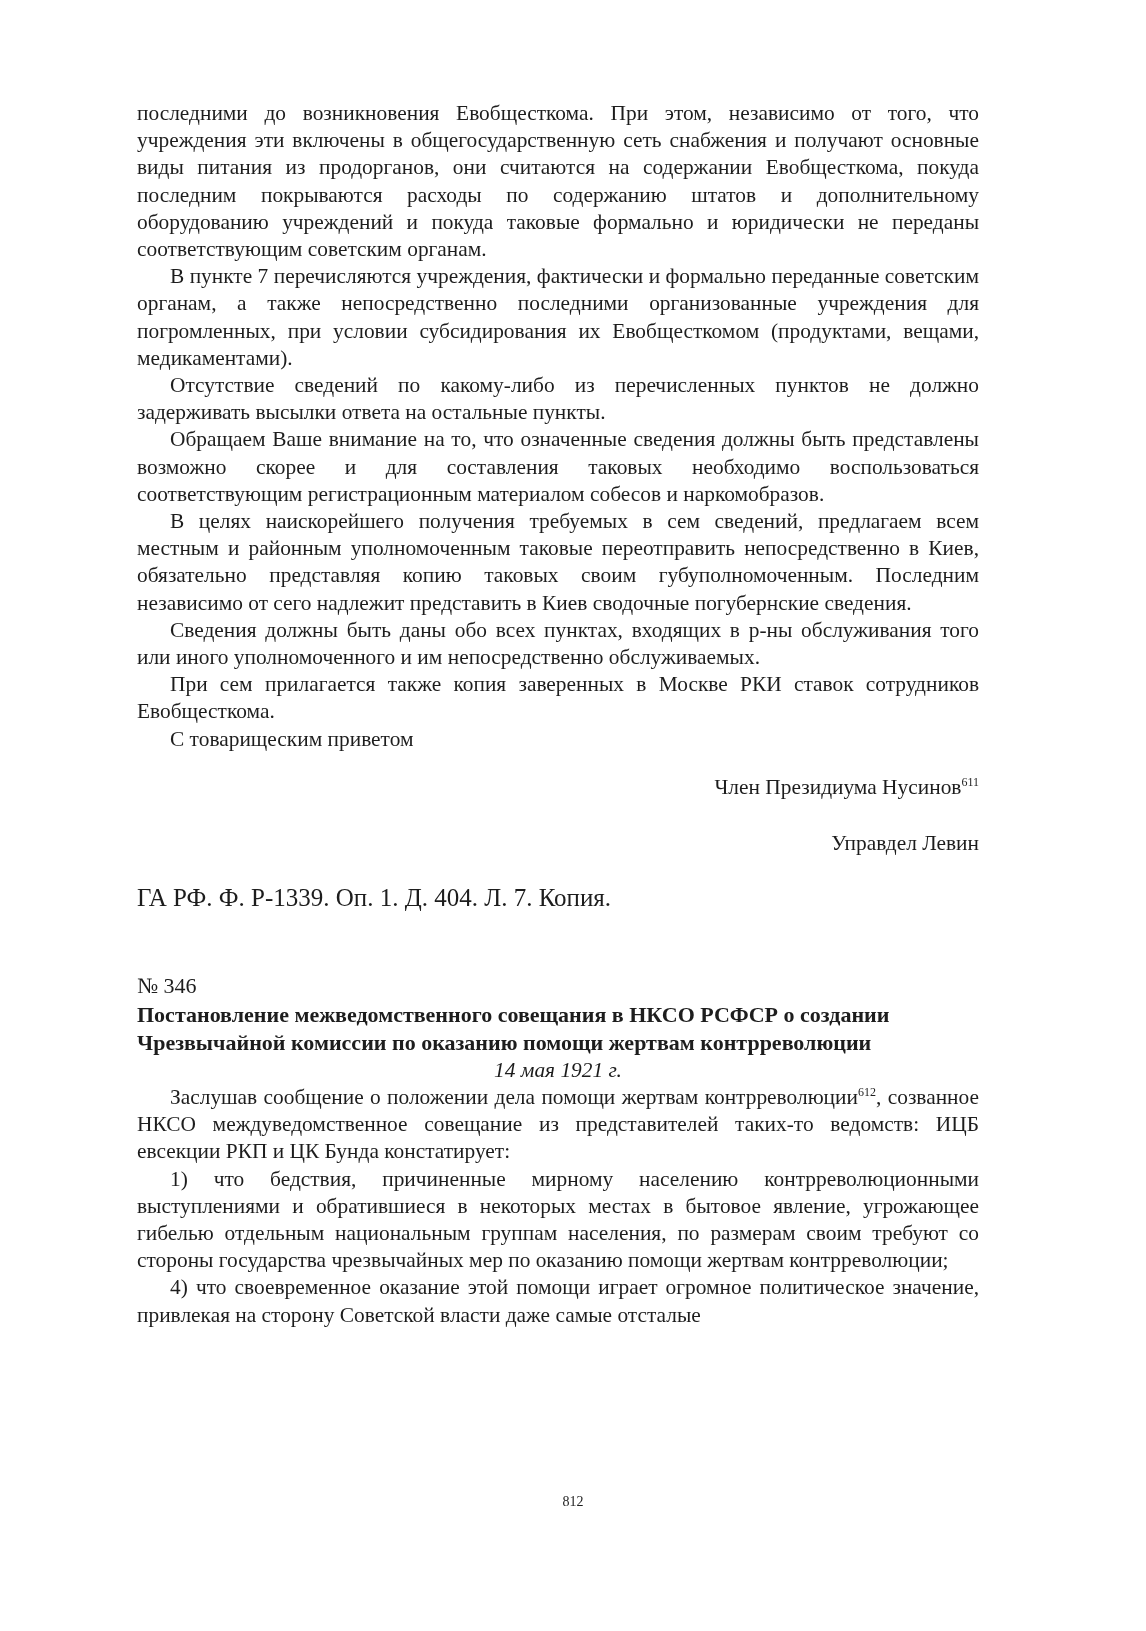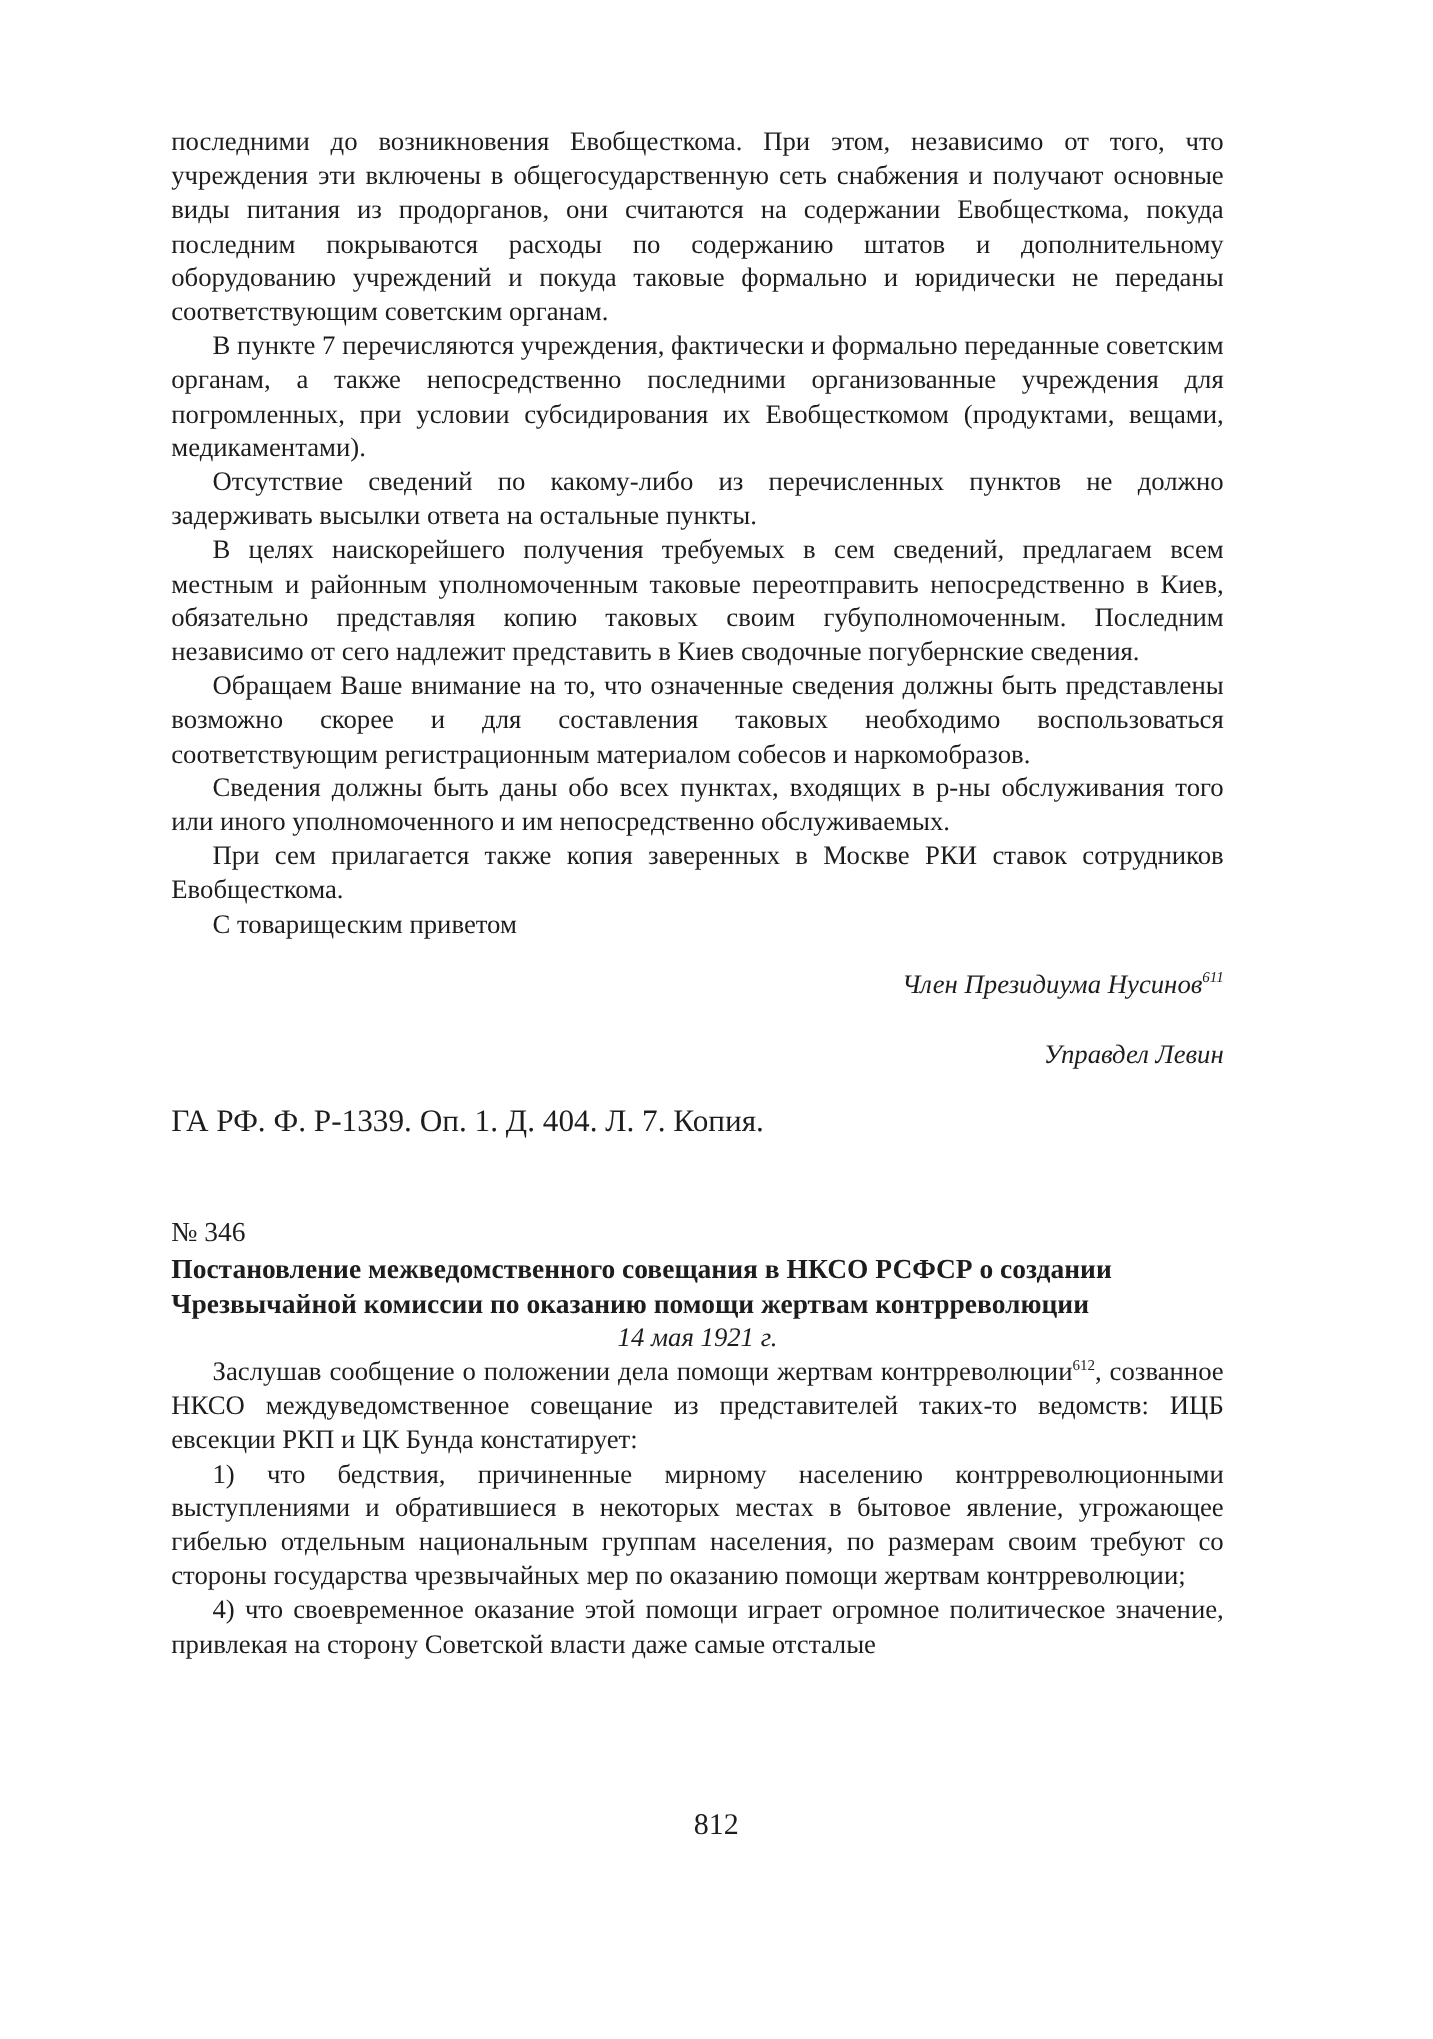--- a/index.html
+++ b/index.html
@@ -30,21 +30,20 @@
     }
     .para {
       margin: 0;
       text-indent: 33px;
       text-align: justify;
     }
     .para.noindent {
       text-indent: 0;
     }
     .signature {
-      font-style: italic;
       text-align: right;
       font-size: 21.4px;
       line-height: 27.2px;
     }
     .sig1 { margin-top: 21px; }
     .sig2 { margin-top: 29px; }
     .archive-ref {
       font-size: 25px;
       line-height: 27.2px;
       margin-top: 27px;
@@ -72,37 +71,37 @@
     }
     sup {
       font-size: 12px;
       line-height: 0;
       vertical-align: super;
     }
     .page-number {
       position: absolute;
       left: 0;
       width: 1146px;
-      top: 1446px;
+      top: 1488px;
       text-align: center;
-      font-size: 24px;
+      font-size: 14px;
       line-height: 28px;
     }
   </style>
 </head>
 <body>
 
 <div class="page">
 
   <div class="body-text">
     <p class="para noindent">последними до возникновения Евобщесткома. При этом, независимо от того, что учреждения эти включены в общегосударственную сеть снабже­ния и получают основные виды питания из продорганов, они считаются на содержании Евобщесткома, покуда последним покрываются расходы по содержанию штатов и дополнительному оборудованию учреждений и поку­да таковые формально и юридически не переданы соответствующим совет­ским органам.</p>
     <p class="para">В пункте 7 перечисляются учреждения, фактически и формально передан­ные советским органам, а также непосредственно последними организован­ные учреждения для погромленных, при условии субсидирования их Евобщест­комом (продуктами, вещами, медикаментами).</p>
     <p class="para">Отсутствие сведений по какому-либо из перечисленных пунктов не долж­но задерживать высылки ответа на остальные пункты.</p>
+    <p class="para">Обращаем Ваше внимание на то, что означенные сведения должны быть представлены возможно скорее и для составления таковых необходимо вос­пользоваться соответствующим регистрационным материалом собесов и наркомобразов.</p>
     <p class="para">В целях наискорейшего получения требуемых в сем сведений, предлагаем всем местным и районным уполномоченным таковые переотправить непо­средственно в Киев, обязательно представляя копию таковых своим губупол­номоченным. Последним независимо от сего надлежит представить в Киев сводочные погубернские сведения.</p>
-    <p class="para">Обращаем Ваше внимание на то, что означенные сведения должны быть представлены возможно скорее и для составления таковых необходимо вос­пользоваться соответствующим регистрационным материалом собесов и наркомобразов.</p>
     <p class="para">Сведения должны быть даны обо всех пунктах, входящих в р-ны обслу­живания того или иного уполномоченного и им непосредственно обслужи­ваемых.</p>
     <p class="para">При сем прилагается также копия заверенных в Москве РКИ ставок со­трудников Евобщесткома.</p>
     <p class="para">С товарищеским приветом</p>
   </div>
 
   <div class="signature sig1">
     <span>Член Президиума Нусинов</span><sup>611</sup>
   </div>
   <div class="signature sig2">
     <span>Управдел Левин</span>

